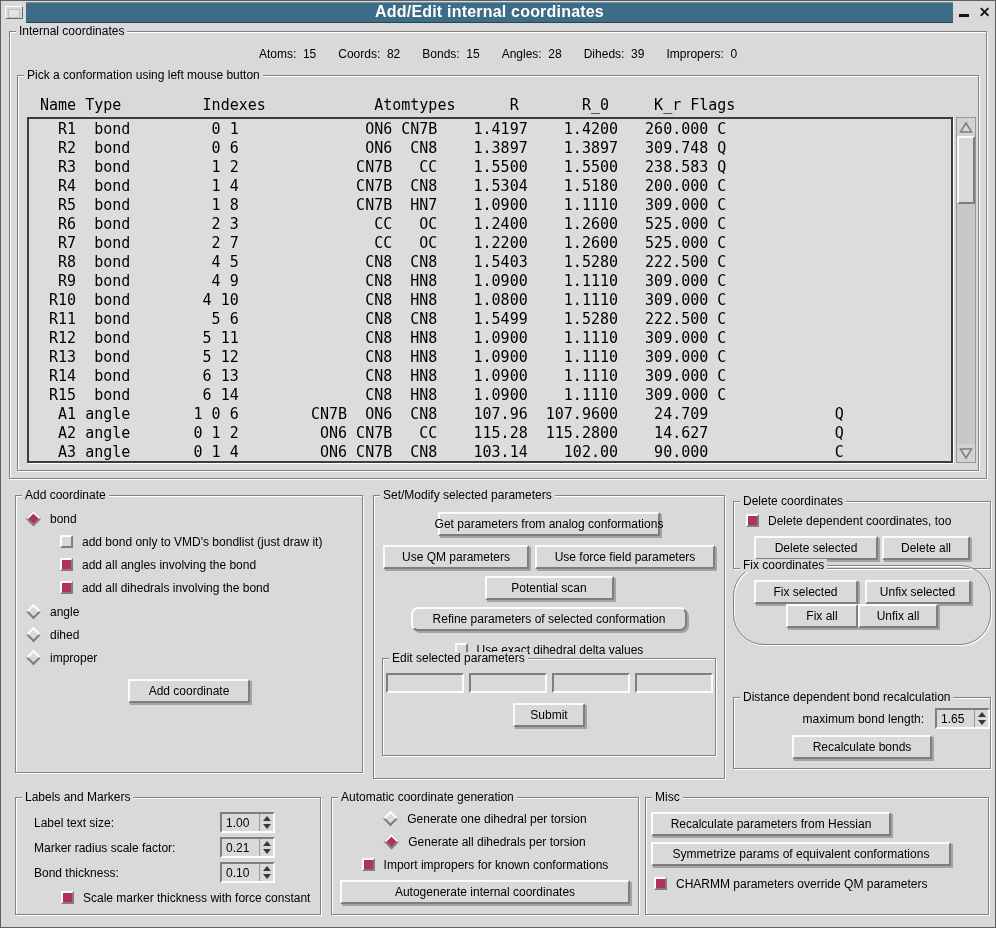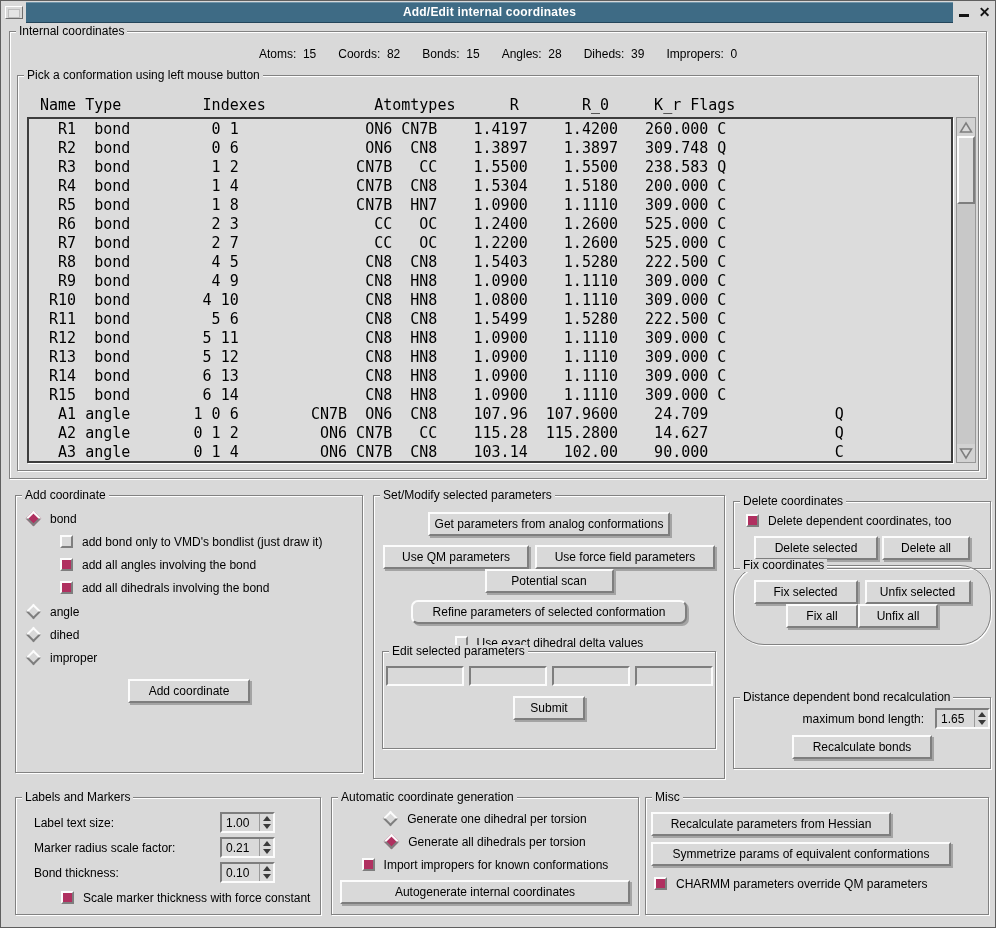--- a/index.html
+++ b/index.html
@@ -4,21 +4,21 @@
 <style>
   html,body{margin:0;padding:0;}
   body{width:996px;height:928px;background:#d9d9d9;font-family:"Liberation Sans",sans-serif;font-size:12px;color:#000;}
   #window{position:relative;width:996px;height:928px;background:#d9d9d9;border:1px solid #5f5f5f;box-sizing:border-box;overflow:hidden;}
 
   
   .titlebar-row{position:absolute;top:0;left:0;right:0;height:22px;display:flex;align-items:center;background:#d9d9d9;}
   .menu-btn{width:18px;height:13px;margin:0 3px 0 4px;background:#d9d9d9;border:1px solid;border-color:#ffffff #6f6f6f #6f6f6f #ffffff;box-sizing:border-box;}
   .menu-btn .inner{width:10px;height:7px;margin:2px;background:#e4e4e4;border:1px solid #bdbdbd;}
   .titlebar{flex:1;height:19px;background:#3e6b85;border-top:1px solid #6f94a9;border-bottom:1px solid #24455a;display:flex;align-items:center;justify-content:center;}
-  .title{color:#ffffff;font-weight:bold;font-size:12px;letter-spacing:.2px;}
+  .title{color:#ffffff;font-weight:bold;font-size:16px;letter-spacing:.2px;}
   .win-btn{width:17px;height:17px;display:flex;align-items:center;justify-content:center;margin:0 2px;}
   .min-glyph{width:10px;height:3px;background:#141414;margin-top:7px;}
   .close-glyph{font-weight:bold;font-size:14px;color:#141414;line-height:17px;}
 
   
   .frame{position:absolute;box-sizing:border-box;border:1px solid #828282;box-shadow:inset 1px 1px 0 #ffffff,1px 1px 0 #ffffff;}
   .frame-label{position:absolute;top:-7px;left:6px;background:#d9d9d9;padding:0 3px;font-size:12px;line-height:13px;white-space:nowrap;}
 
   
   .btn{display:inline-flex;align-items:center;justify-content:center;background:#d9d9d9;border:2px solid;border-color:#fcfcfc #7e7e7e #7e7e7e #fcfcfc;box-shadow:2px 2px 0 #a4a4a4;padding:0 10px;font-size:12px;height:24px;box-sizing:border-box;white-space:nowrap;cursor:default;}
@@ -148,26 +148,26 @@
       <span class="radio"></span>
       <span class="lbl">improper</span>
     </div>
     <div class="btn-row" style="margin-top:13px;">
       <div class="btn" style="width:122px;">Add coordinate</div>
     </div>
   </div>
 
   <div class="frame col-center" style="left:372px;top:494px;width:352px;height:284px;padding-top:16px;">
     <span class="frame-label">Set/Modify selected parameters</span>
-    <div class="btn" style="width:242px;text-align:center;">Get parameters from analog conformations</div>
+    <div class="btn" style="width:222px;text-align:center;">Get parameters from analog conformations</div>
     <div class="btn-row" style="margin-top:9px;">
       <div class="btn" style="width:146px;">Use QM parameters</div>
       <div class="btn" style="width:180px;">Use force field parameters</div>
     </div>
-    <div class="btn" style="width:129px;">Potential scan</div>
+    <div class="btn" style="width:129px;margin-top:7px;">Potential scan</div>
     <div class="btn" style="width:276px;margin-top:7px;border-radius:7px;">Refine parameters of selected conformation</div>
     <div class="opt" style="margin-top:10px;">
       <span class="check"></span>
       <span class="lbl">Use exact dihedral delta values</span>
     </div>
     <div class="frame col-center" style="position:relative;left:0;width:334px;height:98px;padding-top:14px;">
       <span class="frame-label">Edit selected parameters</span>
       <div class="btn-row" style="gap:5px;">
         <input class="entry" value="" style="">
         <input class="entry" value="" style="">

